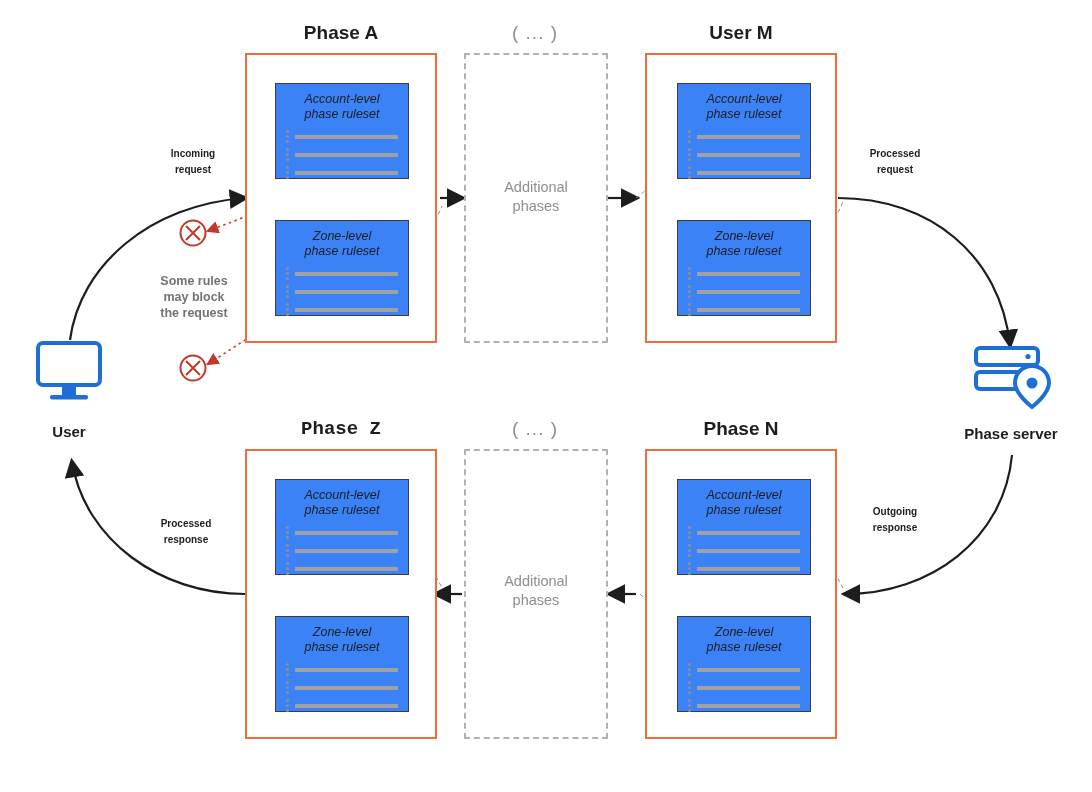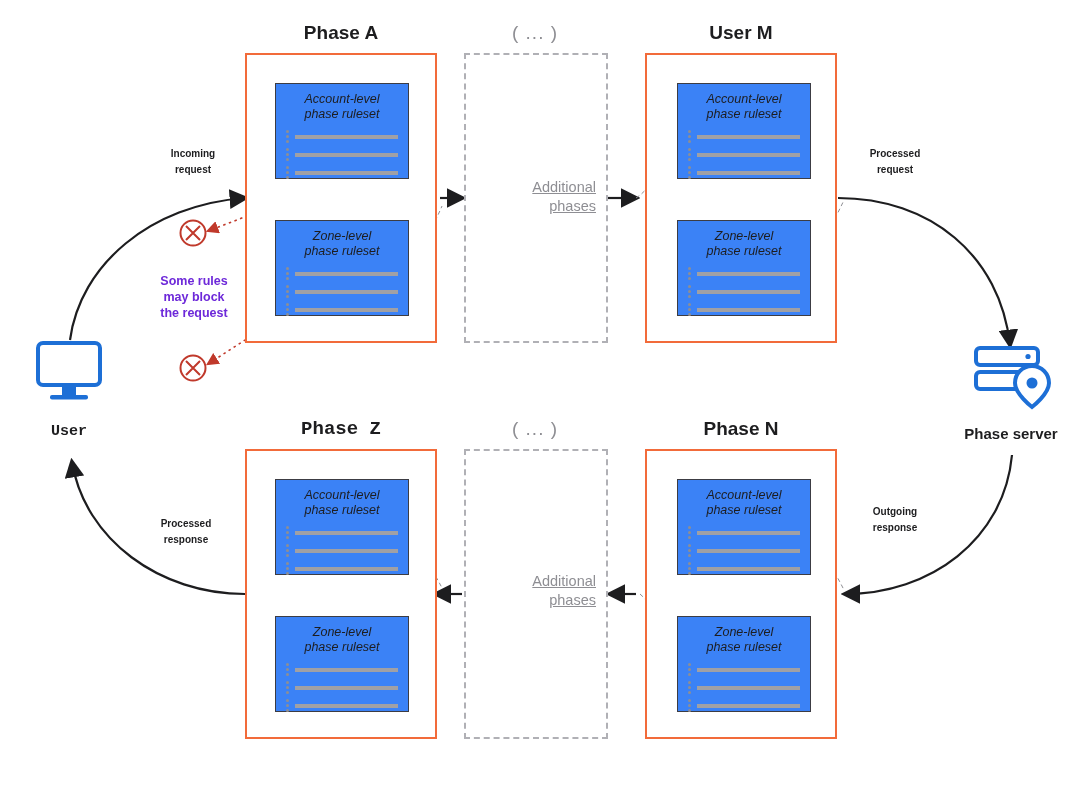--- a/index.html
+++ b/index.html
@@ -90,40 +90,39 @@
   .rule-bar {
     flex: 1;
     height: 4px;
     background: #a0a0a5;
   }
   .additional-label {
     position: absolute;
     font-size: 14.5px;
     line-height: 19px;
     color: #8e8e93;
-    text-align: right;
+    text-align: center;
     white-space: pre-line;
     width: 120px;
-    text-decoration: underline;
   }
   .edge-label {
     position: absolute;
     font-size: 10px;
     font-weight: bold;
     line-height: 16px;
     color: #1d1d1f;
     text-align: center;
     white-space: pre-line;
   }
   .block-note {
     position: absolute;
     font-size: 12.5px;
     font-weight: bold;
     line-height: 16px;
-    color: #6d28d9;
+    color: #737373;
     text-align: center;
     white-space: pre-line;
   }
   .node-label {
     position: absolute;
     font-size: 15px;
     font-weight: bold;
     color: #1d1d1f;
     text-align: center;
     white-space: nowrap;
@@ -197,21 +196,21 @@
     </g>
   </svg>
 
   <div class="icon-wrap" style="left:34px; top:339px; width:70px; height:66px;">
     <svg width="70" height="66" viewBox="0 0 70 66">
       <rect x="4" y="4" width="62" height="42" rx="5" fill="none" stroke="#1d6fd6" stroke-width="4"></rect>
       <rect x="28" y="46" width="14" height="10" fill="#1d6fd6"></rect>
       <rect x="16" y="56" width="38" height="4.5" rx="2" fill="#1d6fd6"></rect>
     </svg>
   </div>
-  <div class="node-label" style="left:10px; top:423px; width:118px;font-family:Liberation Mono, monospace;">User</div>
+  <div class="node-label" style="left:10px; top:423px; width:118px;">User</div>
 
   <div class="icon-wrap" style="left:972px; top:344px; width:84px; height:66px;">
     <svg width="84" height="66" viewBox="0 0 84 66">
       <rect x="4" y="4" width="62" height="17" rx="4" fill="none" stroke="#1d6fd6" stroke-width="4"></rect>
       <circle cx="56" cy="12.5" r="2.6" fill="#1d6fd6"></circle>
       <rect x="4" y="28" width="62" height="17" rx="4" fill="none" stroke="#1d6fd6" stroke-width="4"></rect>
       <circle cx="56" cy="36.5" r="2.6" fill="#1d6fd6"></circle>
       <path d="M60,22 C 50,22 43,30 43,39 C 43,50 60,63 60,63 C 60,63 77,50 77,39 C 77,30 70,22 60,22 Z" fill="#ffffff" stroke="#1d6fd6" stroke-width="4"></path>
       <circle cx="60" cy="39" r="5.5" fill="#1d6fd6"></circle>
     </svg>

